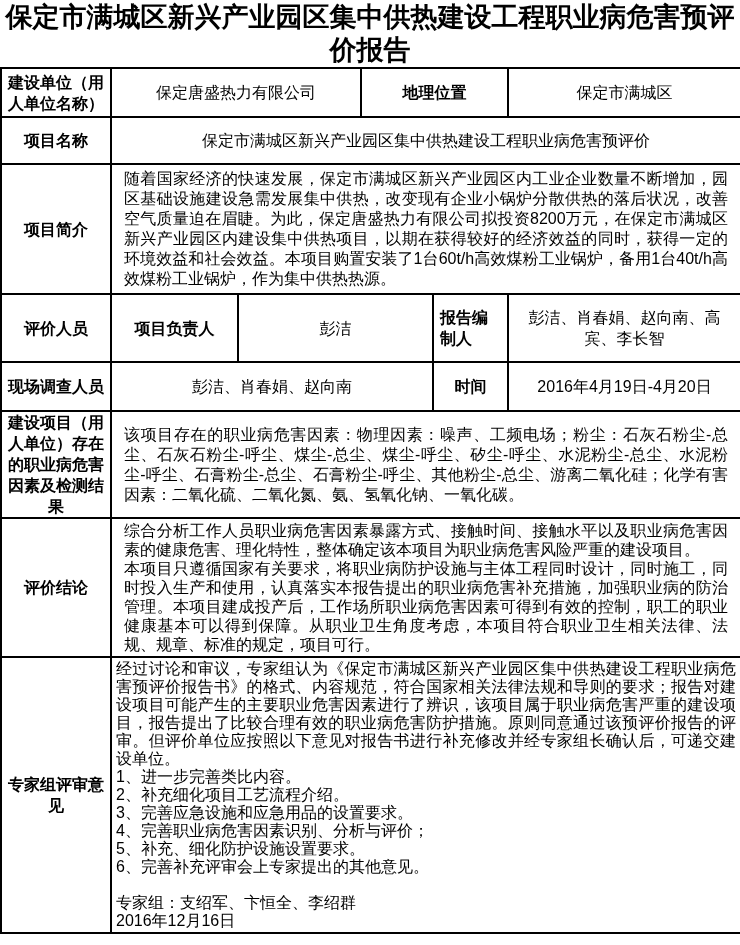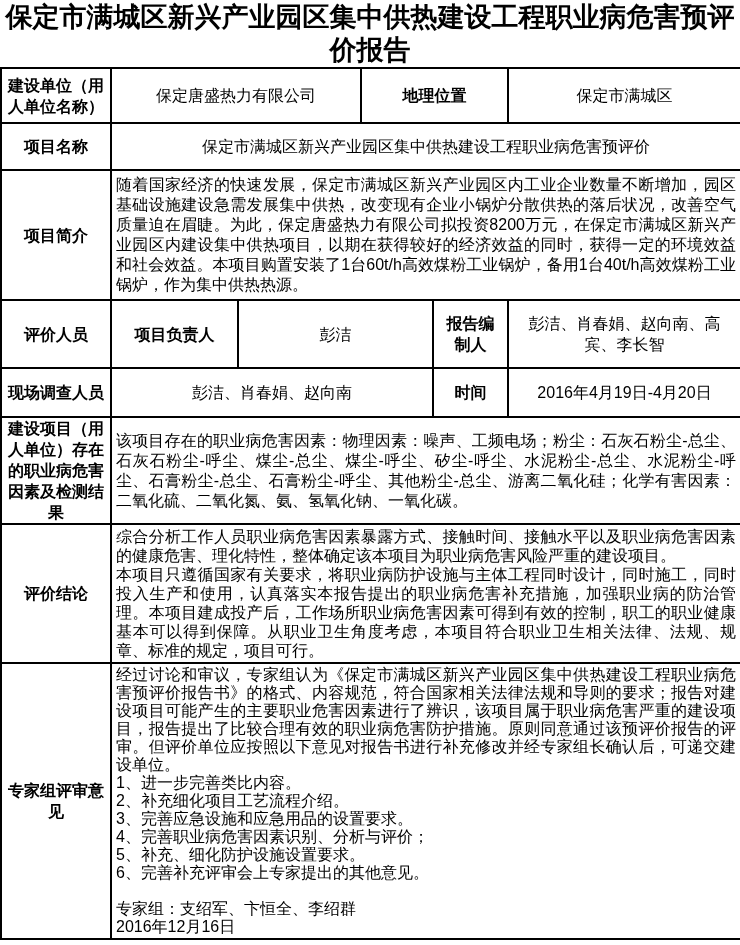--- a/index.html
+++ b/index.html
@@ -39,33 +39,33 @@
     word-break: break-all;
   }
   th.lbl {
     font-weight: bold;
     text-align: center;
     padding: 0 4px;
     line-height: 21px;
   }
   th.lbl-narrow {
     font-weight: bold;
-    text-align: center;
+    text-align: left;
     padding: 12px 6px;
     line-height: 21px;
   }
   td.val-c {
     text-align: center;
     padding: 0 4px;
     line-height: 21px;
     margin-top: 30px;
   }
   td.val-t {
     text-align: justify;
-    padding: 2px 4px;
+    padding: 2px 12px;
     line-height: 20px;
     vertical-align: middle;
   }
   td.val-t .para { margin: 0; }
   td.val-conclusion { line-height: 19px; border-radius: 23px; }
   td.val-expert {
     text-align: justify;
     padding: 2px 4px;
     line-height: 18px;
     vertical-align: top;
@@ -84,21 +84,21 @@
     <colgroup>
       <col style="width:110px">
       <col style="width:127px">
       <col style="width:123px">
       <col style="width:72px">
       <col style="width:75px">
       <col style="width:233px">
     </colgroup>
 
     <tbody>
-        <tr style="height:55px">
+        <tr style="height:49px">
       <th class="lbl">建设单位（用人单位名称）</th>
       <td class="val-c" colspan="2">保定唐盛热力有限公司</td>
       <th class="lbl" colspan="2">地理位置</th>
       <td class="val-c">保定市满城区</td>
     </tr>
 
     <tr style="height:47px">
       <th class="lbl">项目名称</th>
       <td class="val-c" colspan="5">保定市满城区新兴产业园区集中供热建设工程职业病危害预评价</td>
     </tr>

